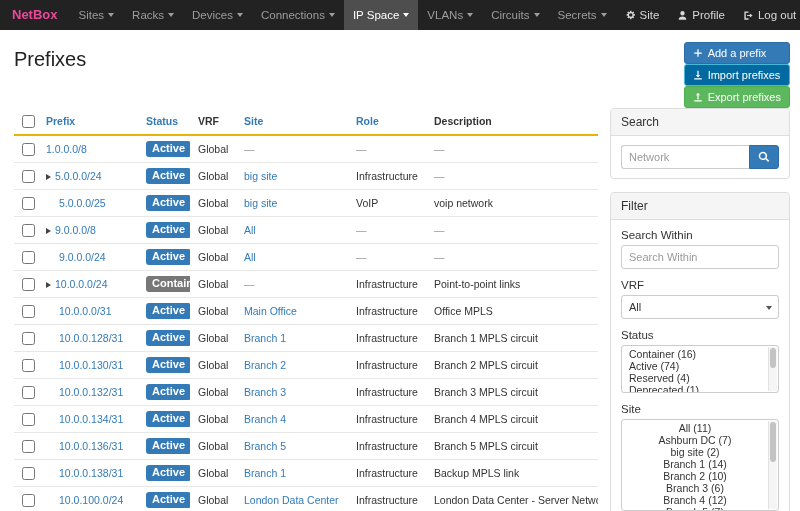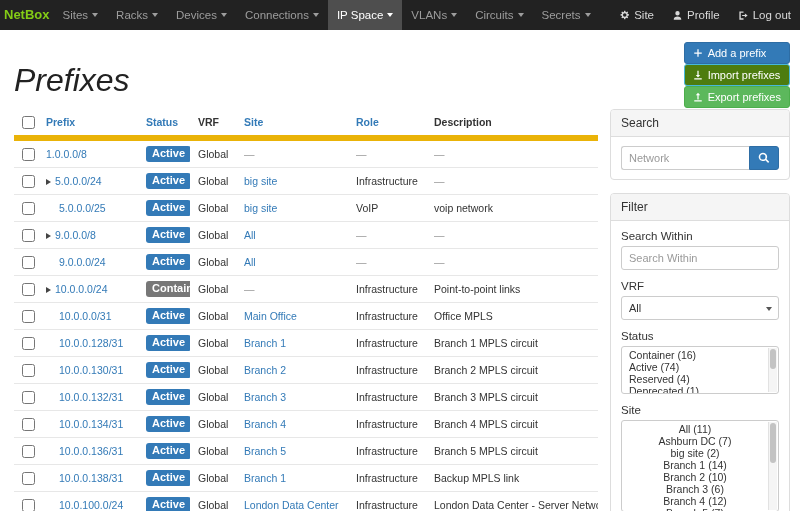--- a/index.html
+++ b/index.html
@@ -2,46 +2,46 @@
 <html><head>
 <meta charset="utf-8">
 <style>
   *{box-sizing:border-box;margin:0;padding:0;}
   html,body{width:800px;height:511px;overflow:hidden;background:#fff;
     font-family:"Liberation Sans",sans-serif;color:#333;}
   a{color:#337ab7;text-decoration:none;}
 
   
   .navbar{height:30px;background:#222;display:flex;align-items:stretch;font-size:11.5px;}
-  .brand{color:#84cc16;font-size:13px;font-weight:600;line-height:30px;padding:0 4px;cursor:pointer;}
+  .brand{color:#ec4899;font-size:13px;font-weight:600;line-height:30px;padding:0 12px;cursor:pointer;}
   .nav-left,.nav-right{display:flex;}
   .nav-right{margin-left:auto;}
   .nav-item{color:#9d9d9d;line-height:30px;padding:0 9px;cursor:pointer;display:flex;align-items:center;gap:4px;white-space:nowrap;}
   .nav-item.active{background:#4e4e4e;color:#fff;}
   .nav-right .nav-item{color:#d8d8d8;}
   .caret{width:0;height:0;border-left:3.5px solid transparent;border-right:3.5px solid transparent;border-top:4px solid currentColor;display:inline-block;}
   .icon{display:inline-flex;align-items:center;}
   .icon svg{width:11px;height:11px;display:block;fill:currentColor;}
 
   
   .page-header{display:flex;align-items:flex-start;justify-content:space-between;padding:12px 10px 0 14px;}
-  .page-title{font-size:32px;font-weight:400;color:#222;margin:20px 0 10px;font-style:italic;}
+  .page-title{font-size:20px;font-weight:400;color:#222;margin:6px 0 10px;}
   .actions{display:flex;flex-direction:column;}
   .btn{display:inline-flex;align-items:center;gap:5px;font-size:11px;color:#fff;padding:0 8px;height:22px;
     border-radius:3px;border:1px solid rgba(0,0,0,.15);cursor:pointer;margin-left:6px;font-family:inherit;}
   .btn .icon svg{width:10px;height:10px;}
 
   
   .content{display:flex;gap:12px;padding:0 10px 0 14px;}
   .main{flex:1;min-width:0;}
   .sidebar{width:180px;flex:none;}
 
   
   table{width:100%;border-collapse:collapse;font-size:10.5px;table-layout:fixed;}
-  th{font-size:10.5px;text-align:left;padding:6px 8px;border-bottom:6px solid #eab308;color:#333;white-space:nowrap;}
+  th{font-size:10.5px;text-align:left;padding:6px 8px;border-bottom:2px solid #eab308;color:#333;white-space:nowrap;}
   th.sortable{color:#337ab7;cursor:pointer;}
   td{padding:5px 8px;border-top:1px solid #e7e7e7;vertical-align:middle;white-space:nowrap;overflow:hidden;}
   tbody tr:first-child td{border-top:none;}
   .col-cb{width:24px;}
   input[type=checkbox]{margin:0;vertical-align:middle;cursor:pointer;}
   .badge{display:inline-block;color:#fff;font-size:11px;font-weight:bold;padding:2.5px 6px;border-radius:3px;line-height:1;}
   .muted{color:#999;}
   .tri{display:inline-block;width:0;height:0;border-top:3.5px solid transparent;border-bottom:3.5px solid transparent;border-left:5px solid #444;margin-right:4px;}
 
   
@@ -136,21 +136,21 @@
   <h1 class="page-title">Prefixes</h1>
   <div class="actions">
       <button class="btn" style="background: rgb(51, 122, 183); border-color: rgb(46, 109, 164);">
         <span class="icon">
           <svg viewBox="0 0 16 16">
             <path d="M7 2h2v5h5v2H9v5H7V9H2V7h5z"></path>
           </svg>
         </span>
         <span>Add a prefix</span>
       </button>
-      <button class="btn" style="background: #4d7c0f; border-color: rgb(70, 184, 218);">
+      <button class="btn" style="background: #0369a1; border-color: rgb(70, 184, 218);">
         <span class="icon">
           <svg viewBox="0 0 16 16">
             <path d="M7 1h2v7h2.5L8 12 4.5 8H7zM2 13h12v2H2z"></path>
           </svg>
         </span>
         <span>Import prefixes</span>
       </button>
       <button class="btn" style="background: rgb(92, 184, 92); border-color: rgb(76, 174, 76);">
         <span class="icon">
           <svg viewBox="0 0 16 16">

